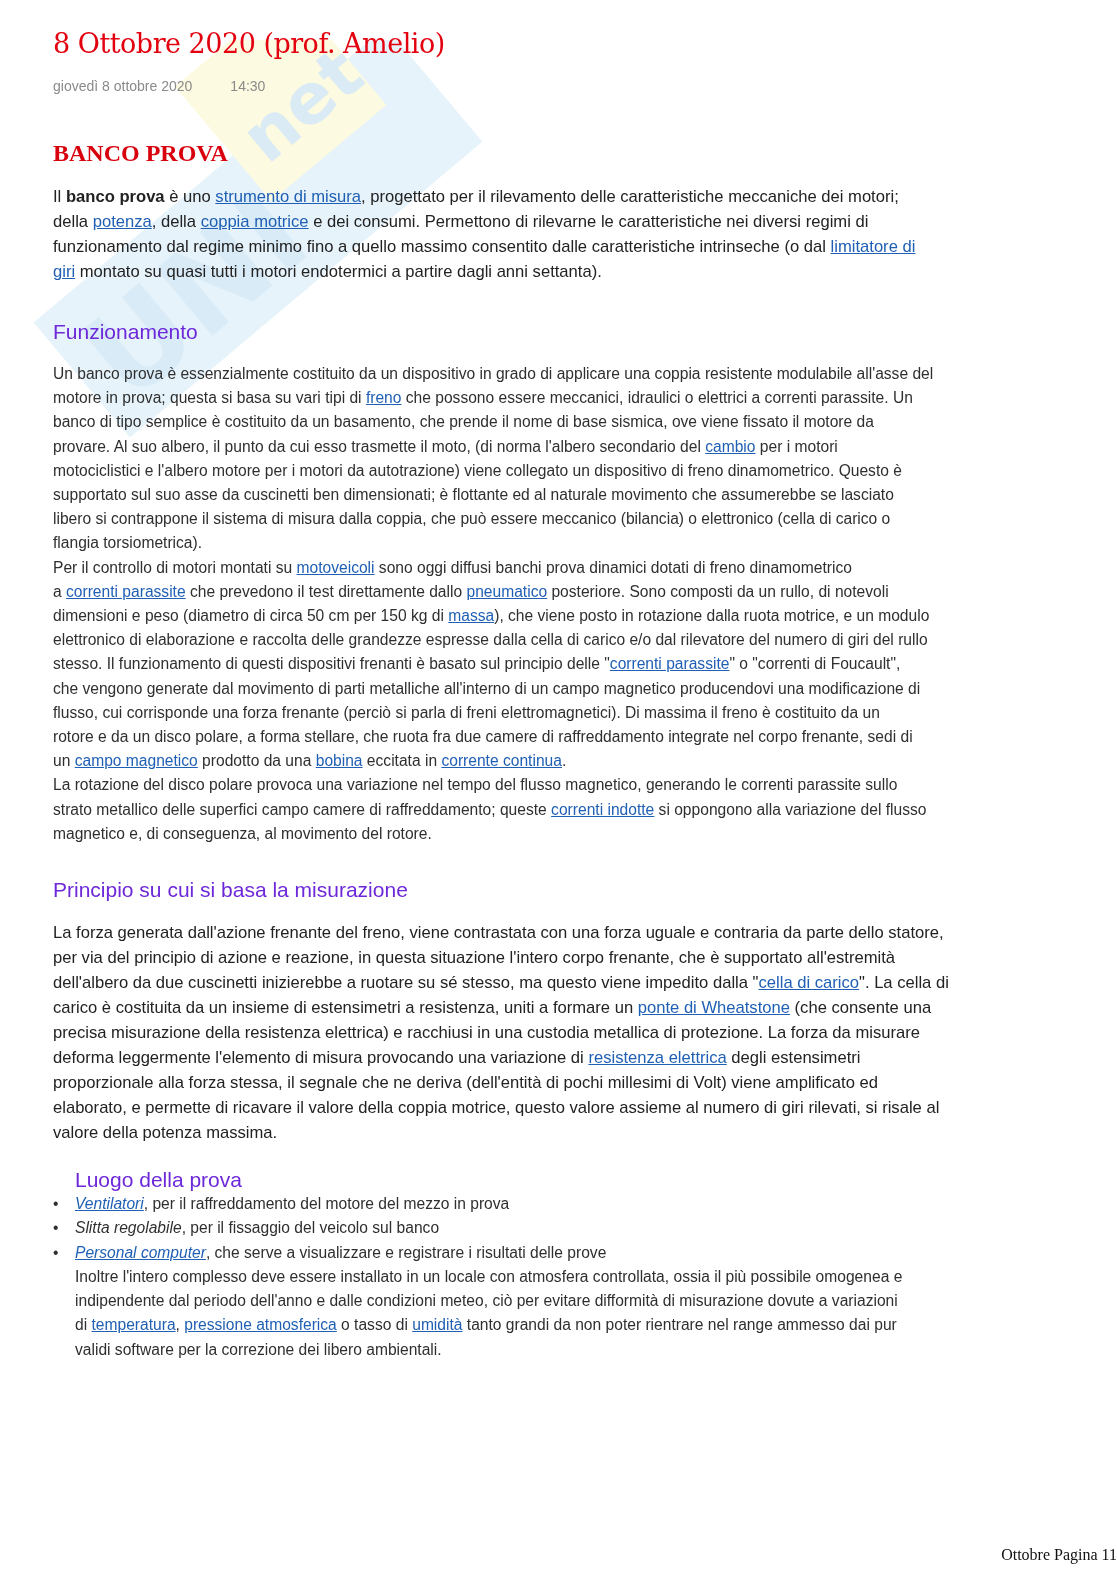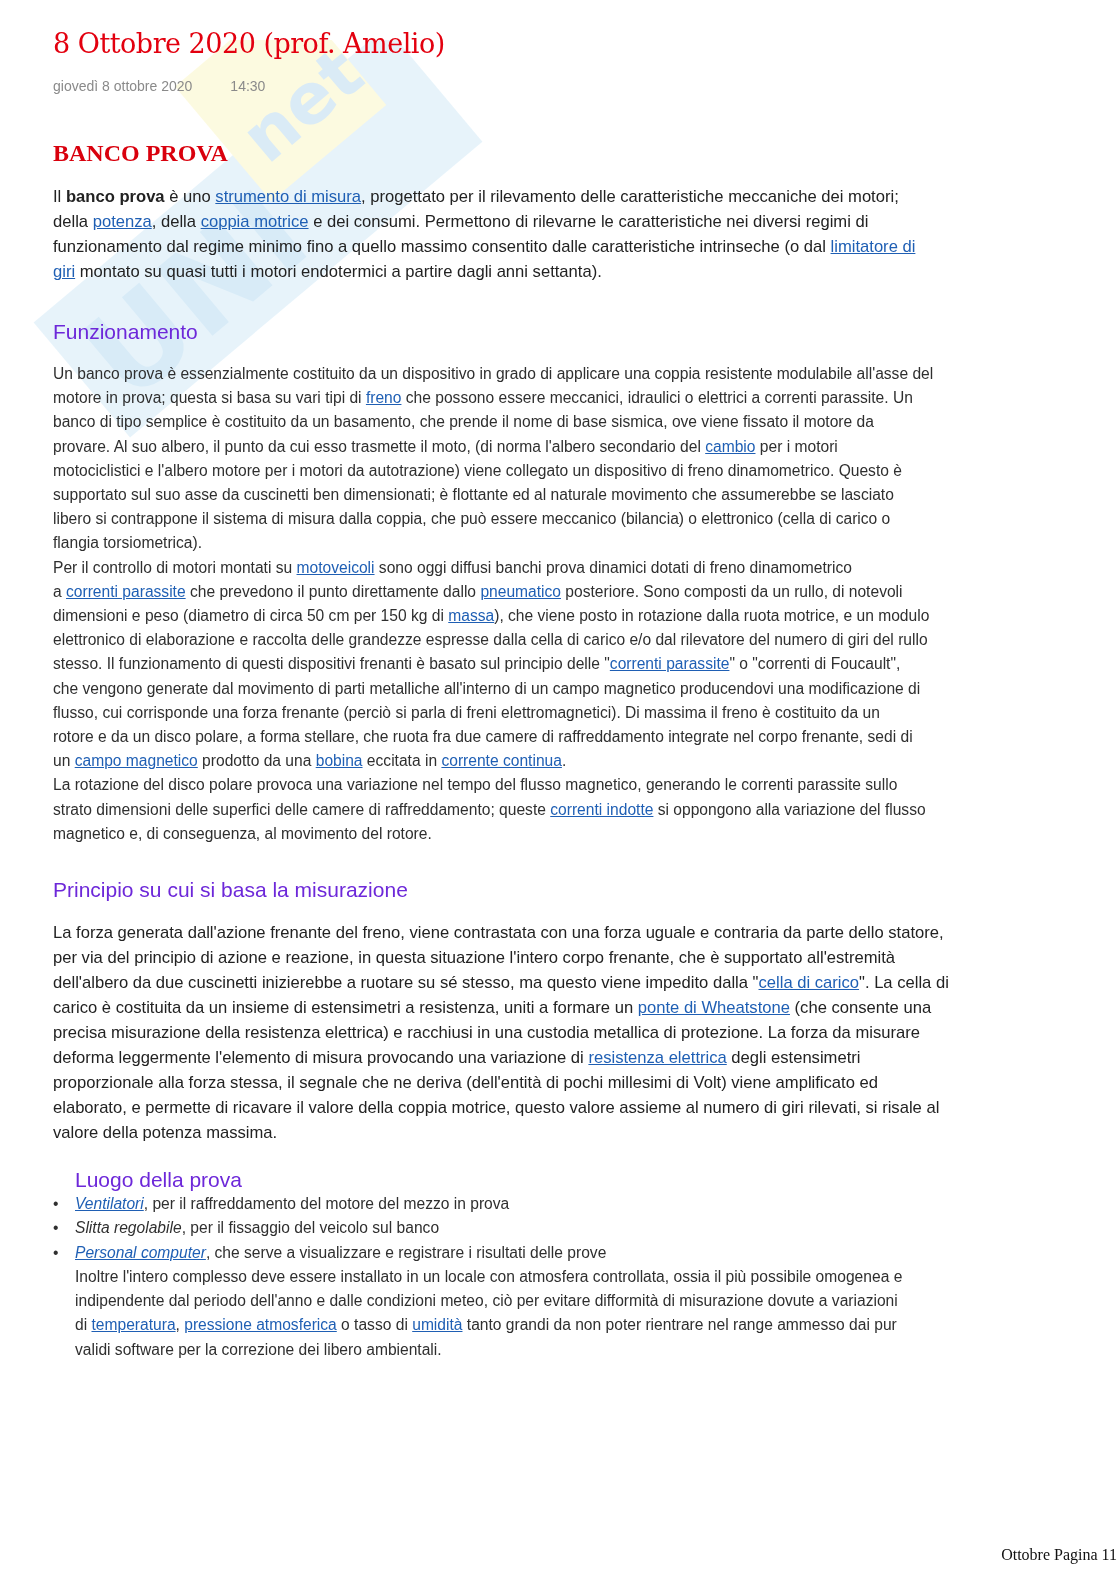--- a/index.html
+++ b/index.html
@@ -57,30 +57,30 @@
   <div class="para gray" style="top:362px;">
     <span class="line">Un banco prova è essenzialmente costituito da un dispositivo in grado di applicare una coppia resistente modulabile all'asse del</span>
     <span class="line"><span>motore in prova; questa si basa su vari tipi di </span><a class="lnk">freno</a><span> che possono essere meccanici, idraulici o elettrici a correnti parassite. Un</span></span>
     <span class="line">banco di tipo semplice è costituito da un basamento, che prende il nome di base sismica, ove viene fissato il motore da</span>
     <span class="line"><span>provare. Al suo albero, il punto da cui esso trasmette il moto, (di norma l'albero secondario del </span><a class="lnk">cambio</a><span> per i motori</span></span>
     <span class="line">motociclistici e l'albero motore per i motori da autotrazione) viene collegato un dispositivo di freno dinamometrico. Questo è</span>
     <span class="line">supportato sul suo asse da cuscinetti ben dimensionati; è flottante ed al naturale movimento che assumerebbe se lasciato</span>
     <span class="line">libero si contrappone il sistema di misura dalla coppia, che può essere meccanico (bilancia) o elettronico (cella di carico o</span>
     <span class="line">flangia torsiometrica).</span>
     <span class="line"><span>Per il controllo di motori montati su </span><a class="lnk">motoveicoli</a><span> sono oggi diffusi banchi prova dinamici dotati di freno dinamometrico</span></span>
-    <span class="line"><span>a </span><a class="lnk">correnti parassite</a><span> che prevedono il punto direttamente dallo </span><a class="lnk">pneumatico</a><span> posteriore. Sono composti da un rullo, di notevoli</span></span>
+    <span class="line"><span>a </span><a class="lnk">correnti parassite</a><span> che prevedono il test direttamente dallo </span><a class="lnk">pneumatico</a><span> posteriore. Sono composti da un rullo, di notevoli</span></span>
     <span class="line"><span>dimensioni e peso (diametro di circa 50 cm per 150 kg di </span><a class="lnk">massa</a><span>), che viene posto in rotazione dalla ruota motrice, e un modulo</span></span>
     <span class="line">elettronico di elaborazione e raccolta delle grandezze espresse dalla cella di carico e/o dal rilevatore del numero di giri del rullo</span>
     <span class="line"><span>stesso. Il funzionamento di questi dispositivi frenanti è basato sul principio delle "</span><a class="lnk">correnti parassite</a><span>" o "correnti di Foucault",</span></span>
     <span class="line">che vengono generate dal movimento di parti metalliche all'interno di un campo magnetico producendovi una modificazione di</span>
     <span class="line">flusso, cui corrisponde una forza frenante (perciò si parla di freni elettromagnetici). Di massima il freno è costituito da un</span>
     <span class="line">rotore e da un disco polare, a forma stellare, che ruota fra due camere di raffreddamento integrate nel corpo frenante, sedi di</span>
     <span class="line"><span>un </span><a class="lnk">campo magnetico</a><span> prodotto da una </span><a class="lnk">bobina</a><span> eccitata in </span><a class="lnk">corrente continua</a><span>.</span></span>
     <span class="line">La rotazione del disco polare provoca una variazione nel tempo del flusso magnetico, generando le correnti parassite sullo</span>
-    <span class="line"><span>strato dimensioni delle superfici delle camere di raffreddamento; queste </span><a class="lnk">correnti indotte</a><span> si oppongono alla variazione del flusso</span></span>
+    <span class="line"><span>strato metallico delle superfici campo camere di raffreddamento; queste </span><a class="lnk">correnti indotte</a><span> si oppongono alla variazione del flusso</span></span>
     <span class="line">magnetico e, di conseguenza, al movimento del rotore.</span>
   </div>
 
   <div class="h2" style="top:878px;">Principio su cui si basa la misurazione</div>
 
   <div class="para big" style="top:920px;">
     <span class="line">La forza generata dall'azione frenante del freno, viene contrastata con una forza uguale e contraria da parte dello statore,</span>
     <span class="line">per via del principio di azione e reazione, in questa situazione l'intero corpo frenante, che è supportato all'estremità</span>
     <span class="line"><span>dell'albero da due cuscinetti inizierebbe a ruotare su sé stesso, ma questo viene impedito dalla "</span><a class="lnk">cella di carico</a><span>". La cella di</span></span>
     <span class="line"><span>carico è costituita da un insieme di estensimetri a resistenza, uniti a formare un </span><a class="lnk">ponte di Wheatstone</a><span> (che consente una</span></span>

